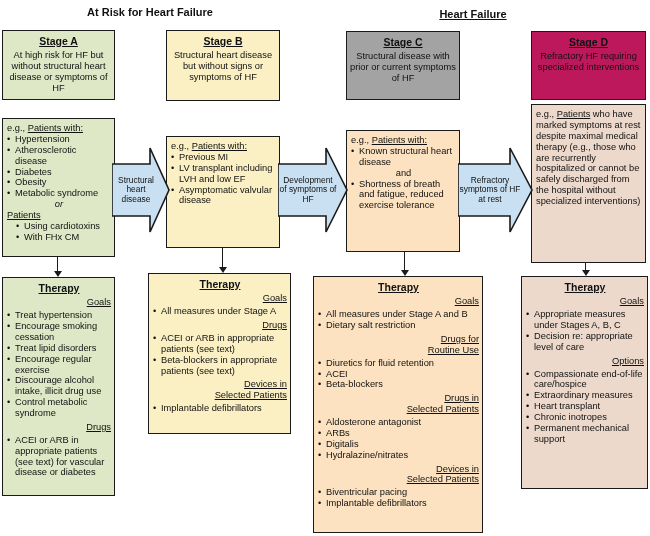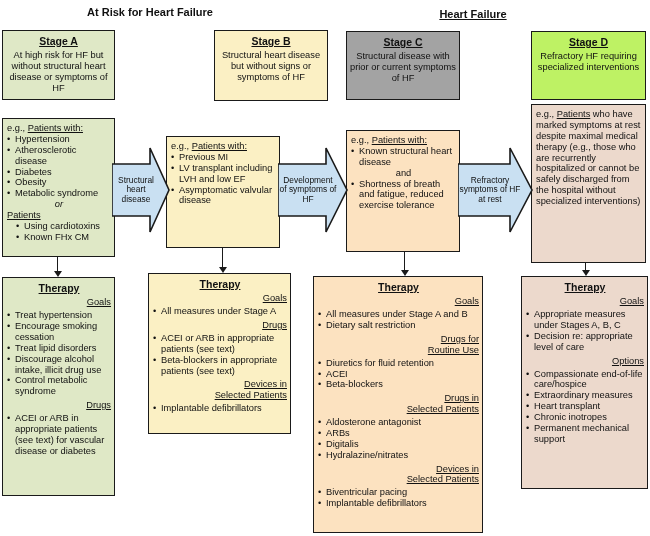--- a/index.html
+++ b/index.html
@@ -16,21 +16,21 @@
 
   .box {
     position:absolute; box-sizing:border-box;
     border:1.7px solid var(--border);
     font-size:9.3px; line-height:1.17;
   }
   
   .def { text-align:center; padding:2px 3px; }
   .def-title { font-weight:bold; text-decoration:underline; font-size:10.5px; margin:2px 0 3px; }
   .def-a { left:2px;   top:30px; width:113px; height:70px; }
-  .def-b { left:166px; top:30px; width:114px; height:71px;margin-left:48px; }
+  .def-b { left:166px; top:30px; width:114px; height:71px; }
   .def-c { left:346px; top:31px; width:114px; height:69px; }
   .def-d { left:531px; top:31px; width:115px; height:69px; }
 
   
   .ex { padding:4px 3px 3px 4px; }
   .ex-a { left:2px;   top:118px; width:113px; height:139px; }
   .ex-b { left:166px; top:136px; width:114px; height:112px; }
   .ex-c { left:346px; top:130px; width:114px; height:122px; }
   .ex-d { left:531px; top:104px; width:115px; height:159px; }
 
@@ -90,36 +90,36 @@
     <div class="def-text">At high risk for HF but without structural heart disease or symptoms of HF</div>
   </div>
   <div class="box def def-b" style="background: rgb(251, 240, 196);">
     <div class="def-title">Stage B</div>
     <div class="def-text">Structural heart disease but without signs or symptoms of HF</div>
   </div>
   <div class="box def def-c" style="background: #a3a3a3; text-align: center;">
     <div class="def-title">Stage C</div>
     <div class="def-text">Structural disease with prior or current symptoms of HF</div>
   </div>
-  <div class="box def def-d" style="background: #bef264;">
+  <div class="box def def-d" style="background: #be185d;">
     <div class="def-title">Stage D</div>
     <div class="def-text">Refractory HF requiring specialized interventions</div>
   </div>
 
   <div class="box ex ex-a" style="background: rgb(223, 232, 198);">
       <div class="ex-intro"><span>e.g., </span><span class="u">Patients with:</span></div>
       <div class="bullet">Hypertension</div>
       <div class="bullet">Atherosclerotic disease</div>
       <div class="bullet">Diabetes</div>
       <div class="bullet">Obesity</div>
       <div class="bullet">Metabolic syndrome</div>
       <div class="center it">or</div>
       <div class="u-head">Patients</div>
       <div class="bullet indent">Using cardiotoxins</div>
-      <div class="bullet indent">Known FHx CM</div>
+      <div class="bullet indent">With FHx CM</div>
     </div>
   <div class="box ex ex-b" style="background: rgb(251, 240, 196);">
       <div class="ex-intro"><span>e.g., </span><span class="u">Patients with:</span></div>
       <div class="bullet">Previous MI</div>
       <div class="bullet">LV transplant including LVH and low EF</div>
       <div class="bullet">Asymptomatic valvular disease</div>
     </div>
   <div class="box ex ex-c" style="background: rgb(252, 226, 192);">
       <div class="ex-intro"><span>e.g., </span><span class="u">Patients with:</span></div>
       <div class="bullet">Known structural heart disease</div>
@@ -168,20 +168,21 @@
 
   <div class="box tx tx-a" style="background: rgb(223, 232, 198);">
     <div class="tx-title">Therapy</div>
     <div class="tx-body">
         <div class="sec-head">
           <div>Goals</div>
         </div>
         <div class="bullet">Treat hypertension</div>
         <div class="bullet">Encourage smoking cessation</div>
         <div class="bullet">Treat lipid disorders</div>
+        <div class="bullet">Encourage regular exercise</div>
         <div class="bullet">Discourage alcohol intake, illicit drug use</div>
         <div class="bullet">Control metabolic syndrome</div>
         <div class="sec-head">
           <div>Drugs</div>
         </div>
         <div class="bullet">ACEI or ARB in appropriate patients (see text) for vascular disease or diabetes</div>
       </div>
   </div>
   <div class="box tx tx-b" style="background: rgb(251, 240, 196);">
     <div class="tx-title">Therapy</div>

